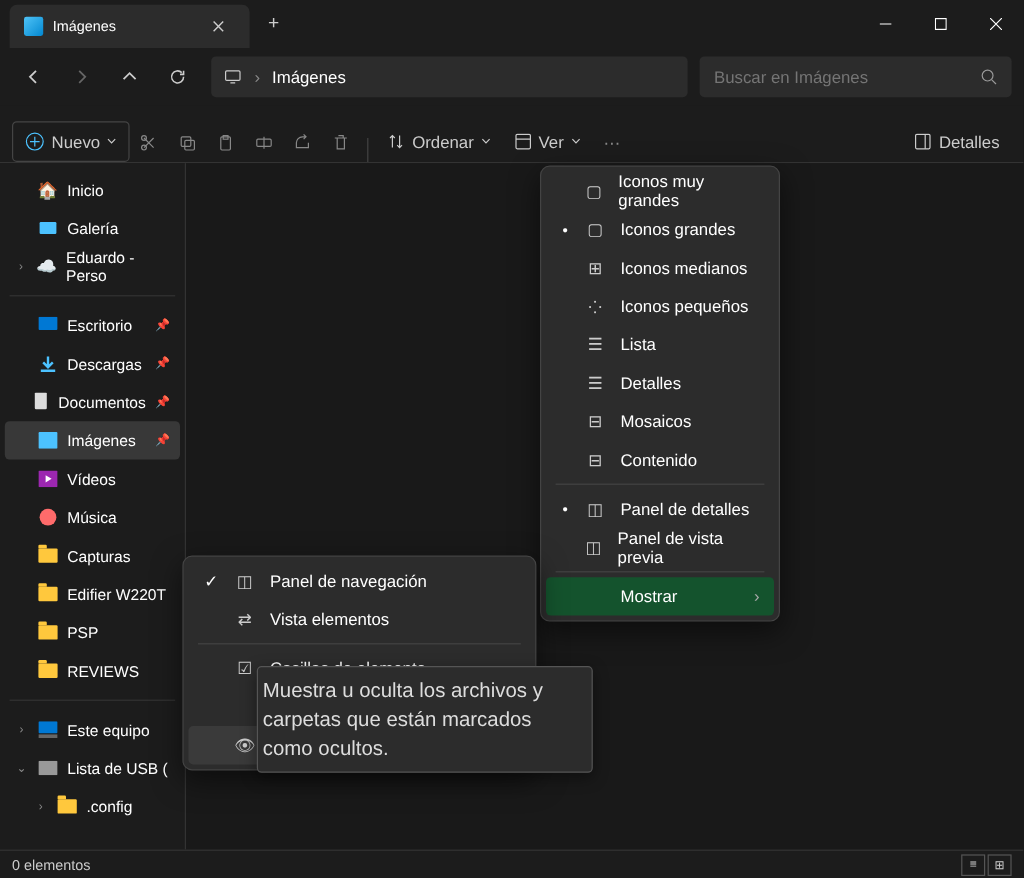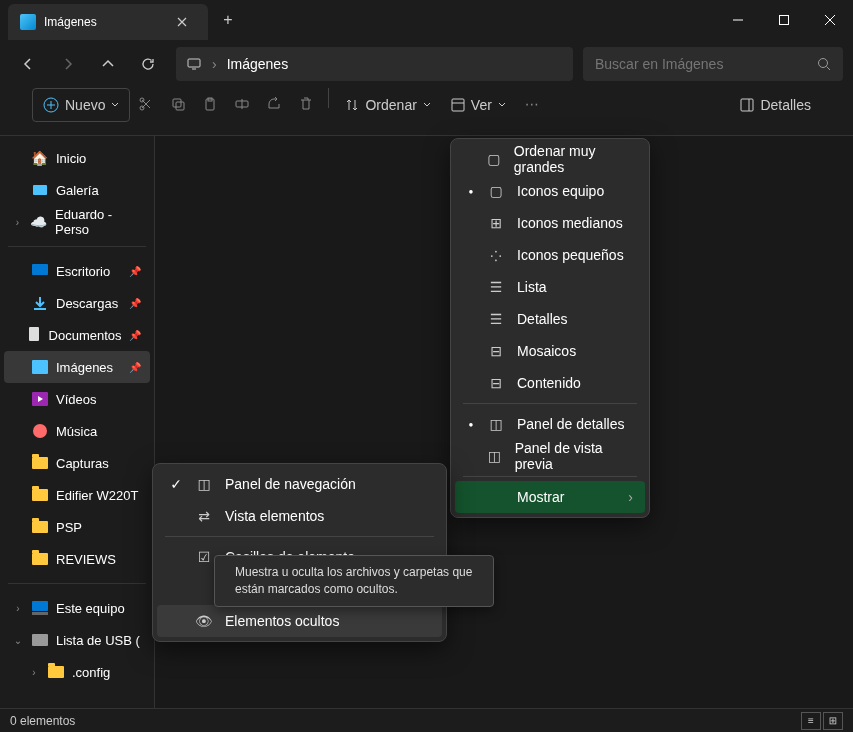--- a/index.html
+++ b/index.html
@@ -19,21 +19,21 @@
 .navbar { height: 48px; display: flex; align-items: center; padding: 0 10px; gap: 4px; background: #1c1c1c; }
 .nav-btn { width: 36px; height: 36px; display: flex; align-items: center; justify-content: center; border-radius: 4px; cursor: pointer; color: #ccc; }
 .nav-btn.disabled { color: #666; }
 .addressbar { flex: 1; height: 34px; background: #2c2c2c; border-radius: 4px; display: flex; align-items: center; padding: 0 10px; gap: 10px; margin: 0 6px; }
 .addr-icon { color: #ccc; }
 .addr-sep { color: #888; }
 .searchbar { width: 260px; height: 34px; background: #2c2c2c; border-radius: 4px; display: flex; align-items: center; padding: 0 12px; color: #999; gap: 8px; }
 .searchbar input { background: transparent; border: none; outline: none; color: #fff; flex: 1; font-size: 14px; }
 
 
-.toolbar { height: 48px; display: flex; align-items: flex-start; padding: 0 32px; gap: 0; border-bottom: 1px solid #333; }
+.toolbar { height: 48px; display: flex; align-items: flex-end; padding: 0 10px; gap: 0; border-bottom: 1px solid #333; }
 .tb-btn { height: 34px; display: flex; align-items: center; gap: 6px; padding: 0 10px; border-radius: 4px; cursor: pointer; color: #ccc; }
 .tb-btn.primary { border: 1px solid #444; }
 .tb-icon { width: 32px; height: 32px; display: flex; align-items: center; justify-content: center; color: #888; border-radius: 4px; }
 .tb-spacer { flex: 1; }
 
 
 .main { display: flex; height: calc(100% - 40px - 48px - 48px - 24px); }
 .sidebar { width: 155px; background: #1c1c1c; overflow-y: auto; padding: 6px 4px; border-right: 1px solid #333; }
 .sb-item { display: flex; align-items: center; height: 32px; padding: 0 8px; gap: 8px; border-radius: 4px; cursor: pointer; font-size: 13px; position: relative; }
 .sb-item.active { background: #383838; }
@@ -56,21 +56,21 @@
 .menu-item { display: flex; align-items: center; height: 32px; padding: 0 12px; gap: 12px; border-radius: 4px; cursor: pointer; font-size: 14px; min-width: 180px; }
 .menu-item:hover, .menu-item.hover { background: #14532d; }
 .menu-item.highlight { background: #3a3a3a; }
 .menu-bullet { width: 8px; text-align: center; font-size: 8px; color: #fff; }
 .menu-icon { width: 18px; text-align: center; color: #ccc; }
 .menu-chevron { margin-left: auto; color: #aaa; }
 .menu-sep { height: 1px; background: #444; margin: 4px 8px; }
 .menu-check { width: 14px; text-align: center; }
 
 
-.tooltip { position: absolute; background: #2c2c2c; border: 1px solid #555; border-radius: 4px; padding: 8px 20px; font-size: 12px; color: #ddd; max-width: 280px; z-index: 200; box-shadow: 0 4px 12px rgba(0,0,0,0.4); line-height: 1.4; }
+.tooltip { position: absolute; background: #2c2c2c; border: 1px solid #555; border-radius: 4px; padding: 8px 4px; font-size: 17px; color: #ddd; max-width: 280px; z-index: 200; box-shadow: 0 4px 12px rgba(0,0,0,0.4); line-height: 1.4; }
 
 svg { display: block; }
 </style>
 </head>
 <body>
 
 <div class="titlebar">
   <div class="tab">
     <div class="tab-icon"></div>
     <span class="tab-title">Imágenes</span>
@@ -363,26 +363,26 @@
   <div class="view-toggles">
     <div class="vt-btn">≡</div>
     <div class="vt-btn">⊞</div>
   </div>
 </div>
 
 <div class="menu" style="left:450px; top:138px; width:200px">
   <div class="menu-item">
       <span class="menu-bullet"></span>
       <span class="menu-icon">▢</span>
-      <span>Ordenar muy grandes</span>
+      <span>Iconos muy grandes</span>
     </div>
   <div class="menu-item">
       <span class="menu-bullet">●</span>
       <span class="menu-icon">▢</span>
-      <span>Iconos equipo</span>
+      <span>Iconos grandes</span>
     </div>
   <div class="menu-item">
       <span class="menu-bullet"></span>
       <span class="menu-icon">⊞</span>
       <span>Iconos medianos</span>
     </div>
   <div class="menu-item">
       <span class="menu-bullet"></span>
       <span class="menu-icon">⁘</span>
       <span>Iconos pequeños</span>

